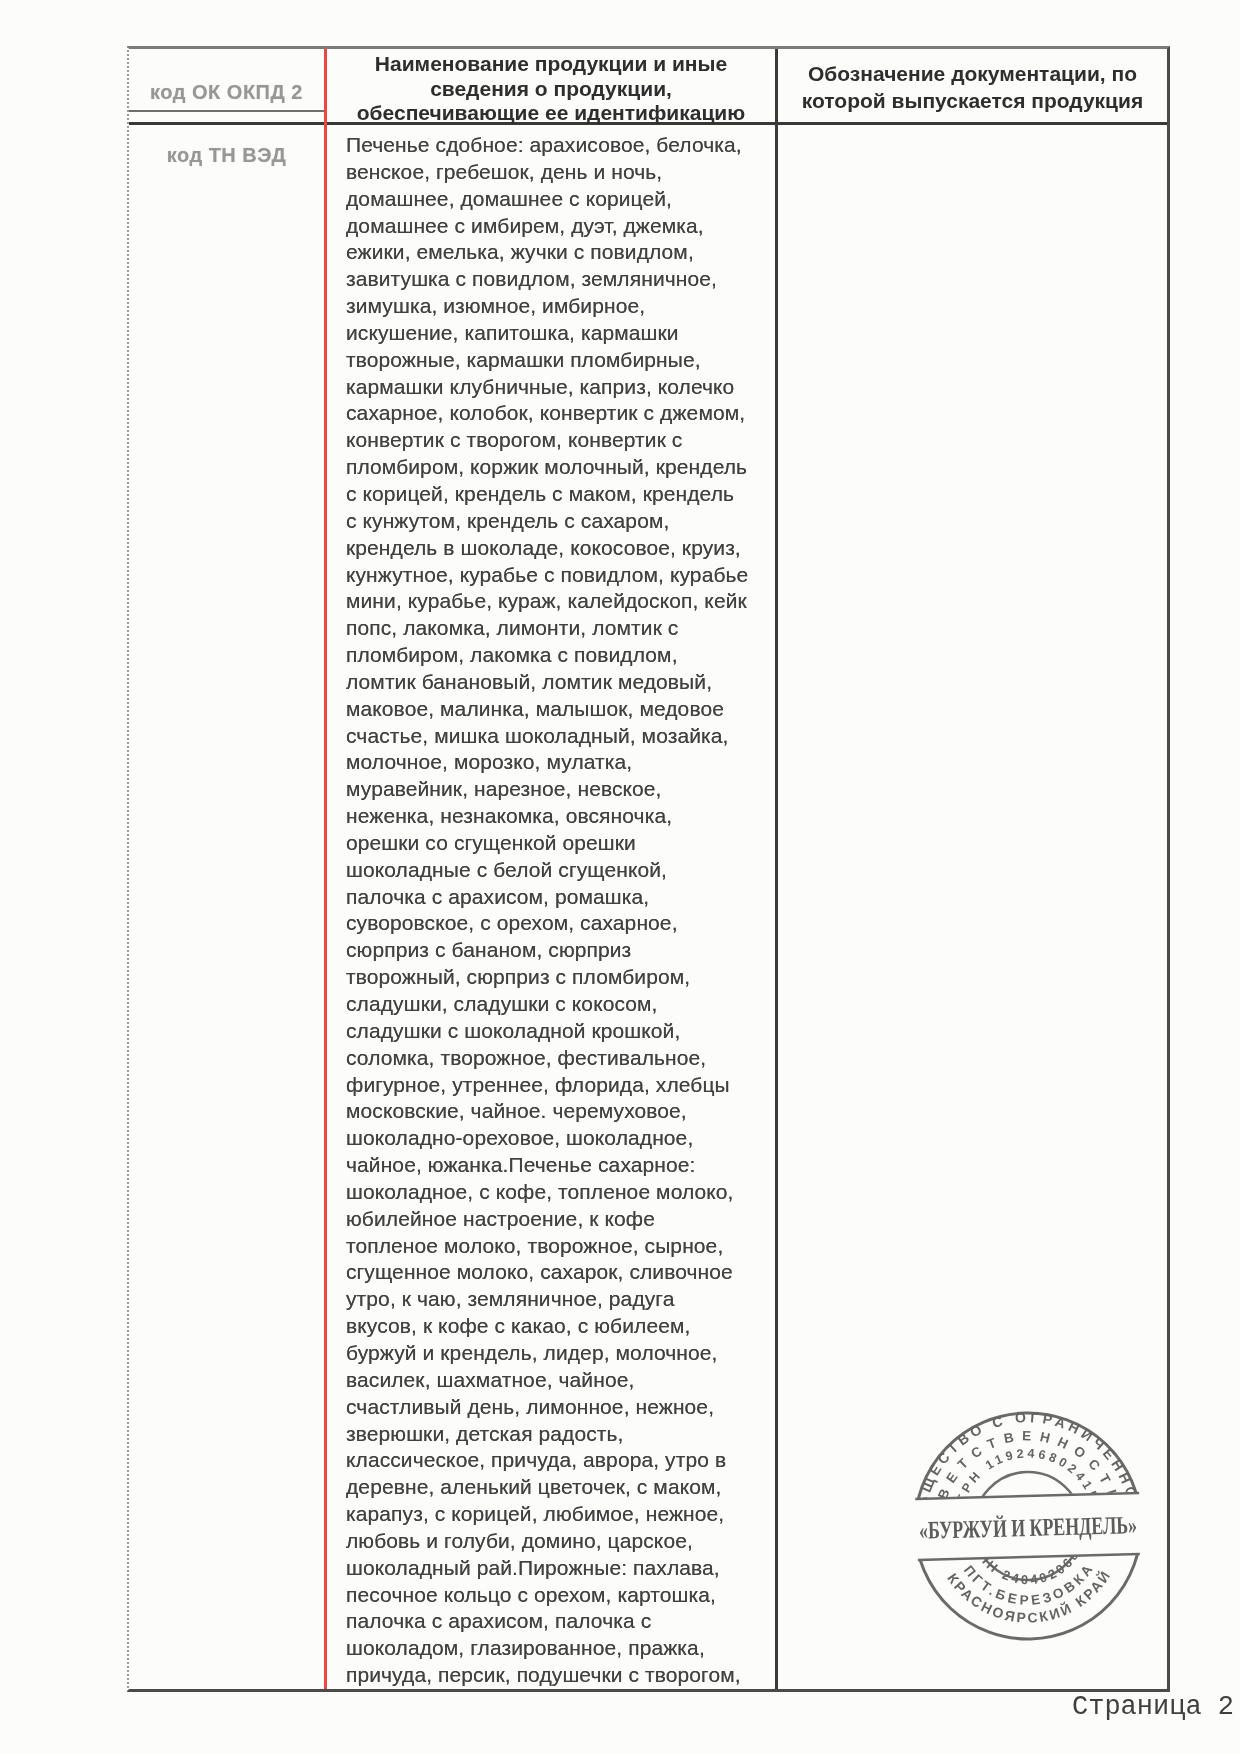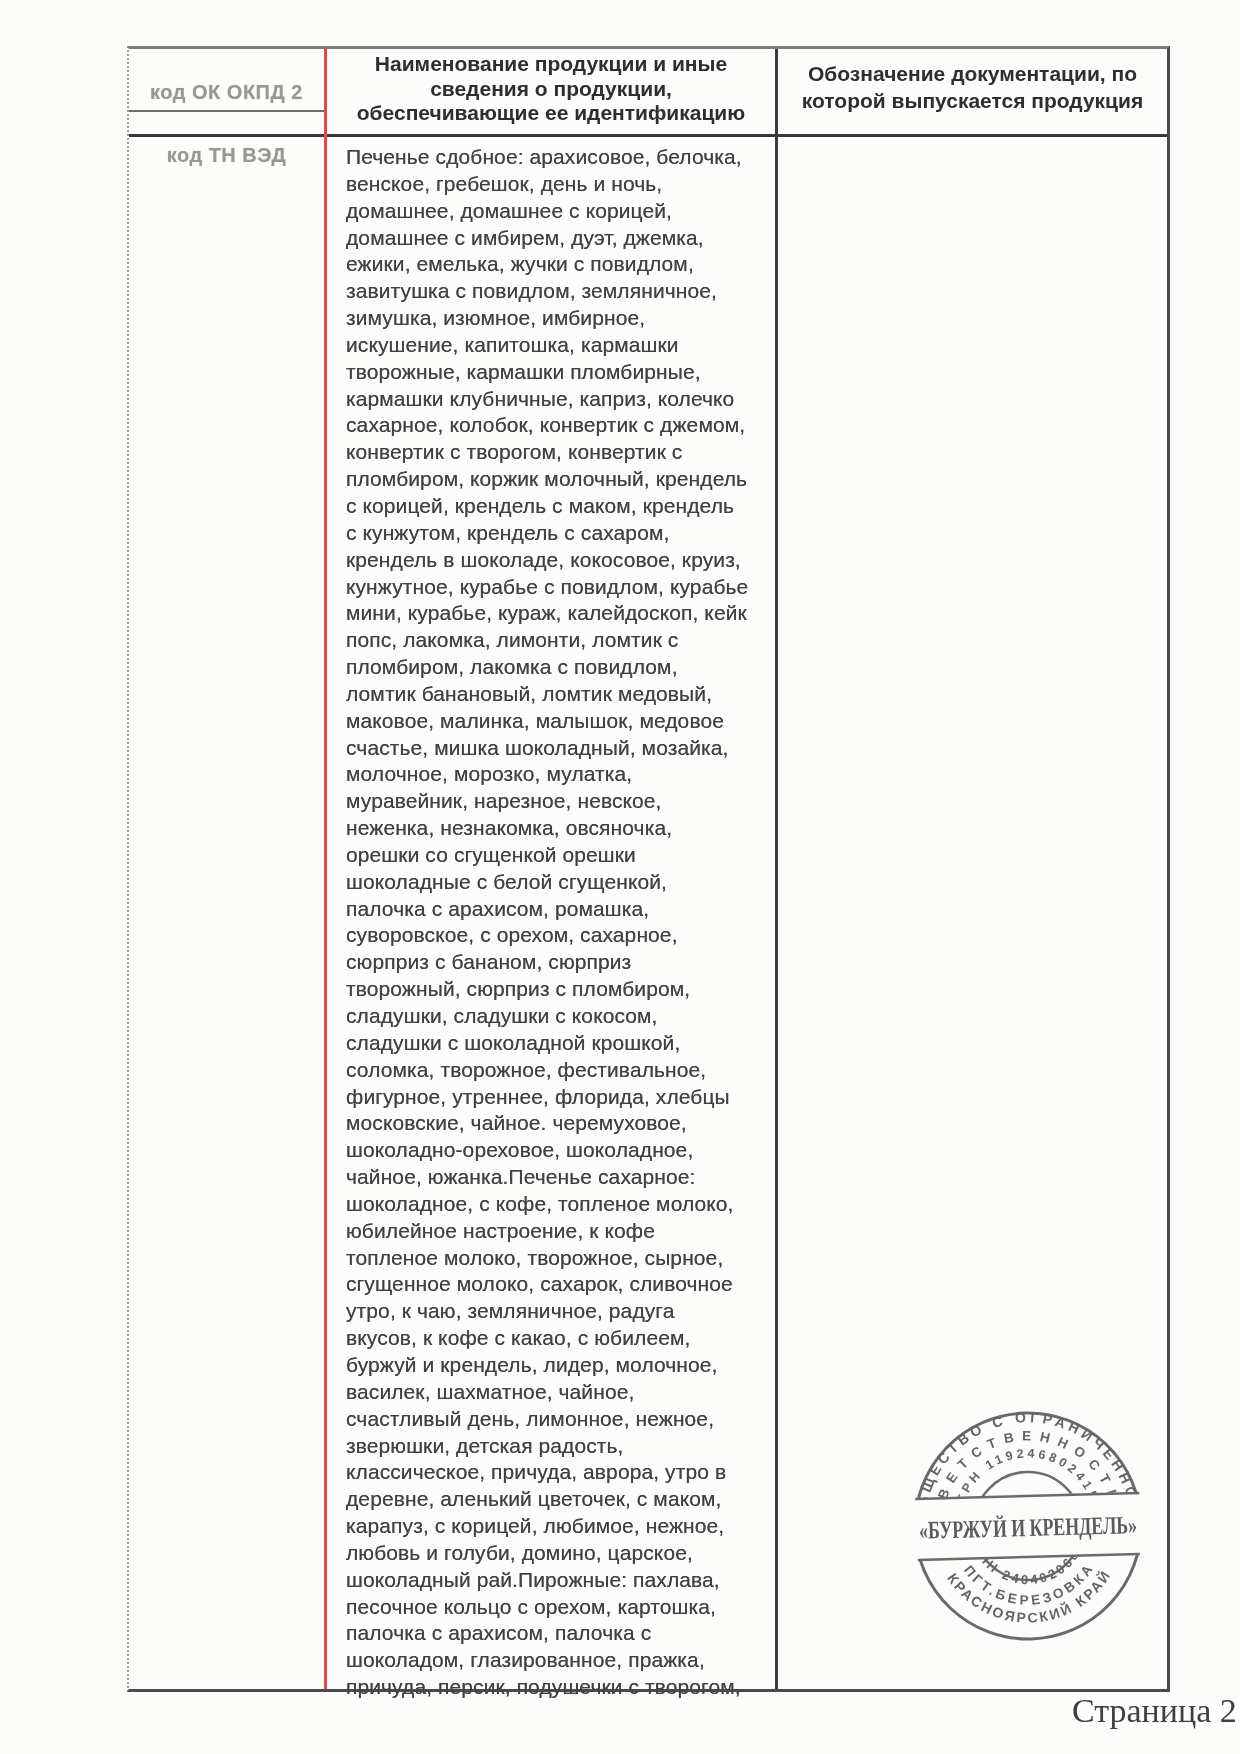--- a/index.html
+++ b/index.html
@@ -22,21 +22,21 @@
     border-left:2px dotted #9b9b99;
     box-sizing:border-box;
     display:flex;
   }
   .col{position:relative;box-sizing:border-box;height:100%;}
   .col-codes{width:198px;border-right:3px solid #ef4444;}
   .col-products{width:451px;border-right:3px solid #3a3a3a;}
   .col-docs{flex:1;}
   .hdr{
     box-sizing:border-box;
-    height:88px;
+    height:76px;
     border-bottom:3px solid #383838;
     font-weight:bold;
     text-align:center;
     font-size:21px;
     line-height:24.5px;
     color:#2e2e2e;
     white-space:pre-line;
     padding-top:3px;
   }
   .hdr-codes{color:#979795;font-size:20px;padding-top:0;}
@@ -59,22 +59,22 @@
   .stamp{
     position:absolute;
     left:908px;top:1406px;
     width:240px;height:240px;
     transform:rotate(-1.5deg);
     opacity:0.88;
   }
   .page-number{
     position:absolute;
     left:1072px;top:1692px;
-    font-family:Liberation Serif, serif;
-    font-size:34px;
+    font-family:Liberation Mono, monospace;
+    font-size:27px;
     color:#3f3f3f;
   }
   .stamp svg text{
     font-family:"Liberation Sans",sans-serif;
     font-weight:bold;
     fill:#4f4f4f;
   }
   .stamp .center-name{
     font-family:"Liberation Serif",serif;
     font-weight:bold;

